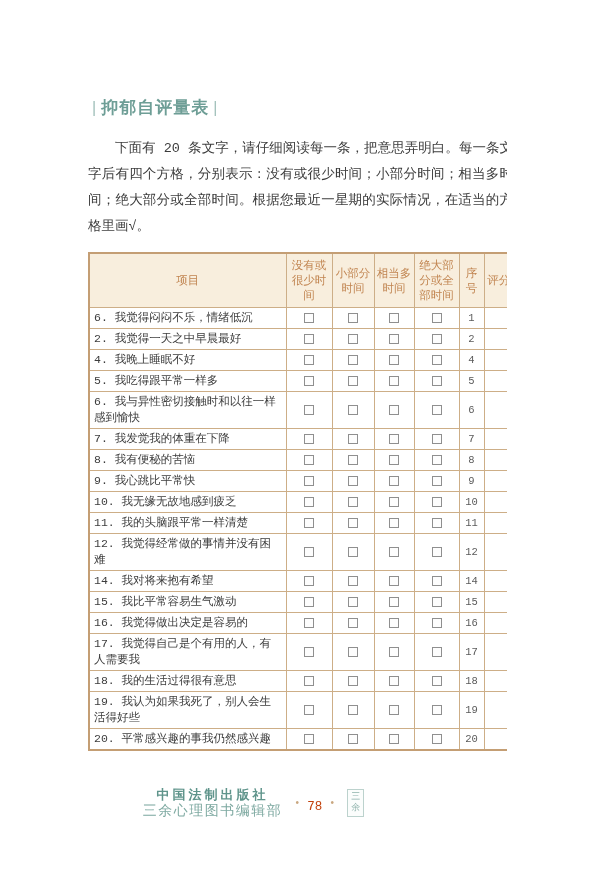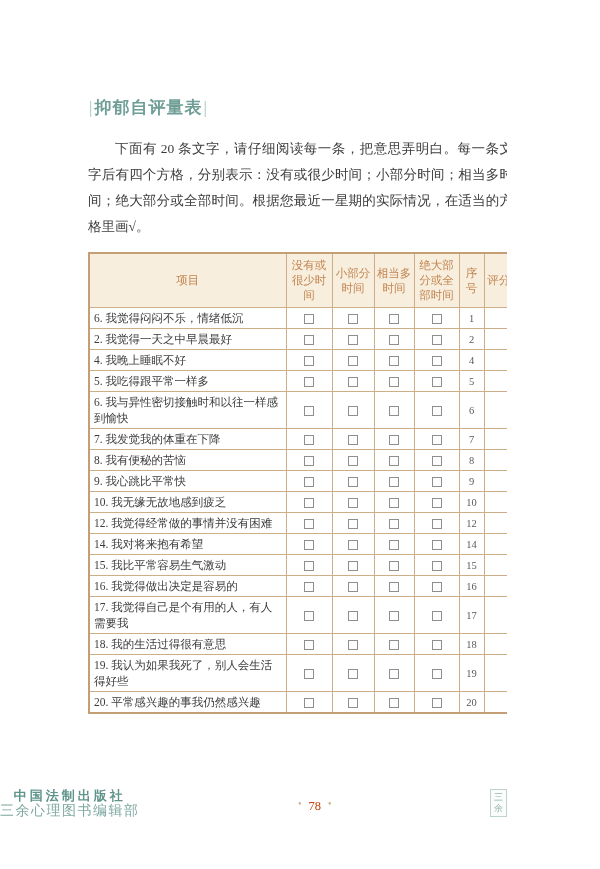--- a/index.html
+++ b/index.html
@@ -1,21 +1,21 @@
 <!DOCTYPE html>
 <html><head>
 <meta charset="utf-8">
 <style>
   * { margin:0; padding:0; box-sizing:border-box; }
   html,body { background:#ffffff; }
   .page {
     position:relative;
     width:507px; height:869px;
     background:#ffffff;
-    font-family:Liberation Serif, serif;
+    font-family:Liberation Mono, monospace;
     overflow:hidden;
   }
   .content {
     position:absolute;
     left:88px; top:96px;
     width:425px;
   }
   
   .title-line { font-size:17px; font-weight:bold; color:#6e9e96; letter-spacing:1px; }
   .title-bar { color:#a5c3bd; font-weight:normal; margin:0 1px; }
@@ -76,21 +76,21 @@
     font-size:10.5px;
     color:#5a5a5a;
   }
   td.score { }
   
   .footer {
     position:absolute;
     left:0; right:0;
     top:788px;
     display:flex;
-    justify-content:space-between;
+    justify-content:center;
     align-items:center;
     gap:12px;
   }
   .pub-block { text-align:center; }
   .pub-name {
     font-size:13px; font-weight:bold;
     letter-spacing:3px;
     color:#5f948b;
     line-height:16px;
     white-space:nowrap;
@@ -224,20 +224,29 @@
           <tr>
             <td class="item">10. 我无缘无故地感到疲乏</td>
             <td class="opt"><span class="checkbox"></span></td>
             <td class="opt"><span class="checkbox"></span></td>
             <td class="opt"><span class="checkbox"></span></td>
             <td class="opt"><span class="checkbox"></span></td>
             <td class="seq">10</td>
             <td class="score"></td>
           </tr>
           <tr>
+            <td class="item">11. 我的头脑跟平常一样清楚</td>
+            <td class="opt"><span class="checkbox"></span></td>
+            <td class="opt"><span class="checkbox"></span></td>
+            <td class="opt"><span class="checkbox"></span></td>
+            <td class="opt"><span class="checkbox"></span></td>
+            <td class="seq">11</td>
+            <td class="score"></td>
+          </tr>
+          <tr>
             <td class="item">12. 我觉得经常做的事情并没有困难</td>
             <td class="opt"><span class="checkbox"></span></td>
             <td class="opt"><span class="checkbox"></span></td>
             <td class="opt"><span class="checkbox"></span></td>
             <td class="opt"><span class="checkbox"></span></td>
             <td class="seq">12</td>
             <td class="score"></td>
           </tr>
           <tr>
             <td class="item">14. 我对将来抱有希望</td>

